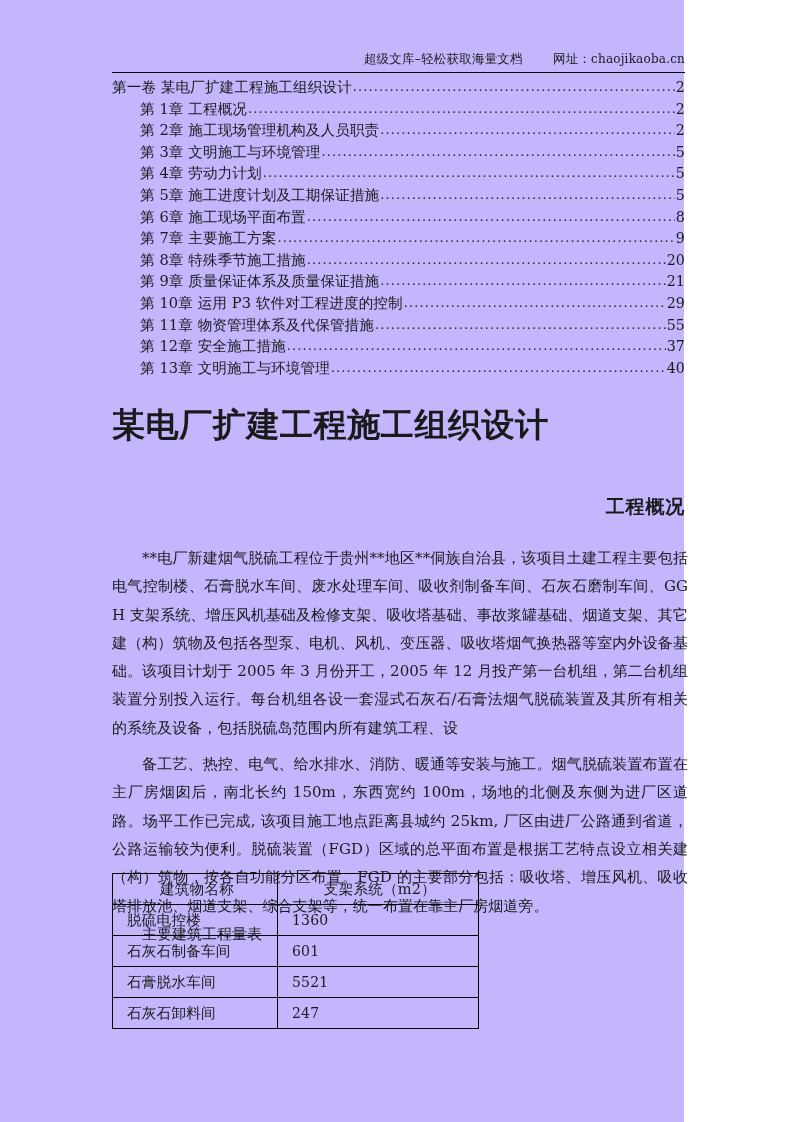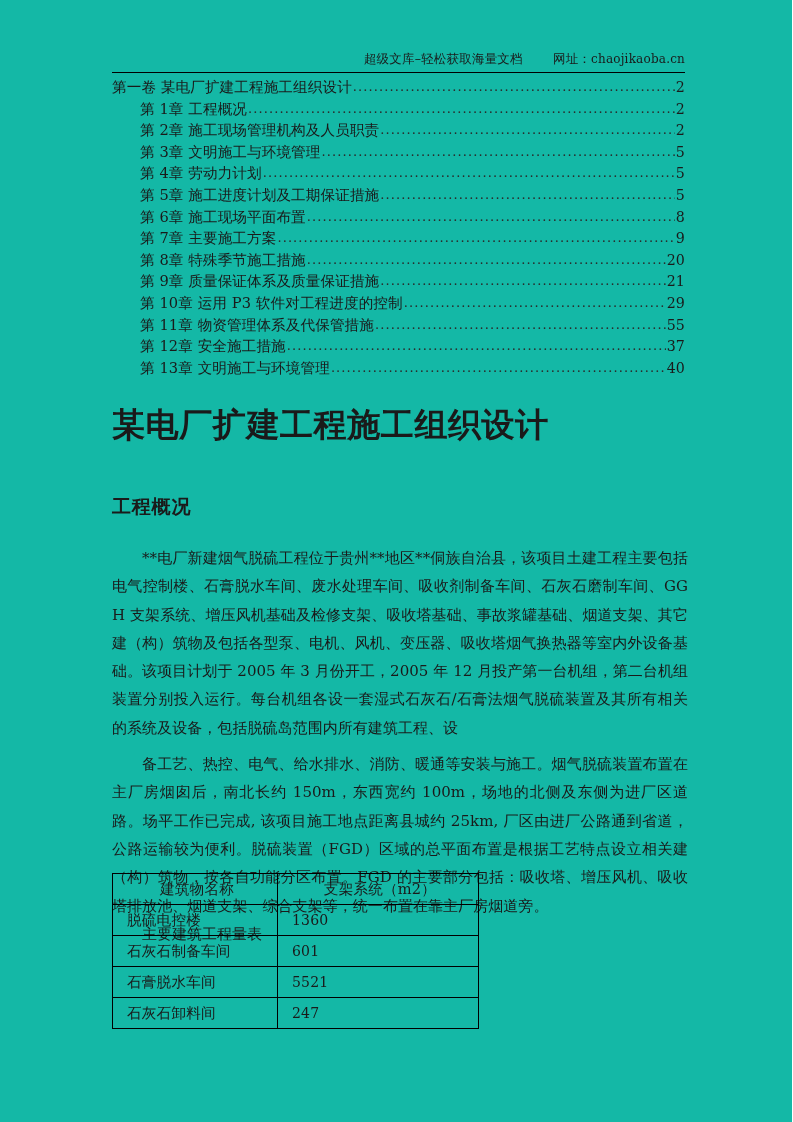--- a/index.html
+++ b/index.html
@@ -12,23 +12,23 @@
     height: 1122px;
     position: relative;
     font-family: "DejaVu Serif", "Liberation Serif", serif;
     color: #1a1a1a;
     overflow: hidden;
   }
 
   .page {
     position: absolute;
     left: 0; top: 0;
-    width: 792px;
+    width: 684px;
     height: 1122px;
-    background: #14b8a6;
+    background: #c4b5fd;
   }
 
   
   .header-band {
     position: absolute;
     left: 112px;
     top: 50px;
     width: 573px;
     height: 22px;
   }
@@ -104,21 +104,21 @@
     letter-spacing: 0.6px;
     font-family: "DejaVu Serif", "Liberation Serif", serif;
   }
 
   
   .section-heading {
     position: absolute;
     left: 112px;
     top: 477px;
     width: 573px;
-    text-align: left;
+    text-align: right;
     font-family: "DejaVu Sans", "Liberation Sans", sans-serif;
     font-size: 19px;
     font-weight: 700;
     line-height: 26px;
     letter-spacing: 0.8px;
   }
 
   
   .body-copy {
     position: absolute;

